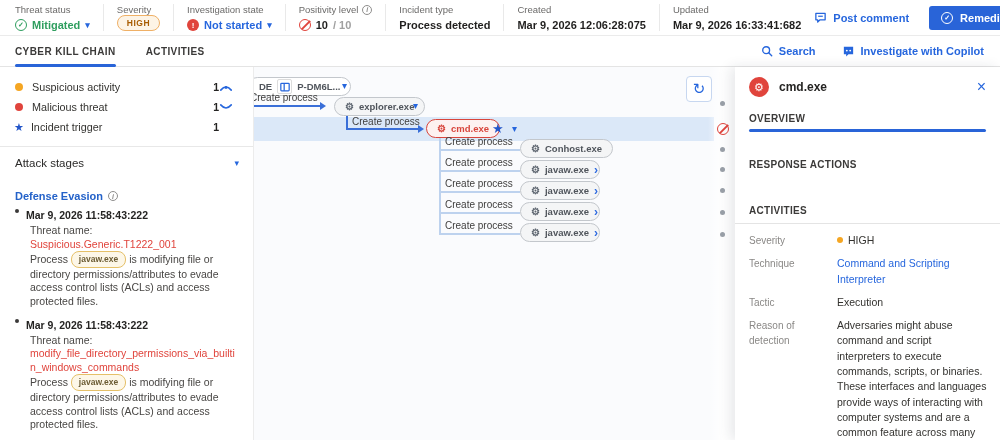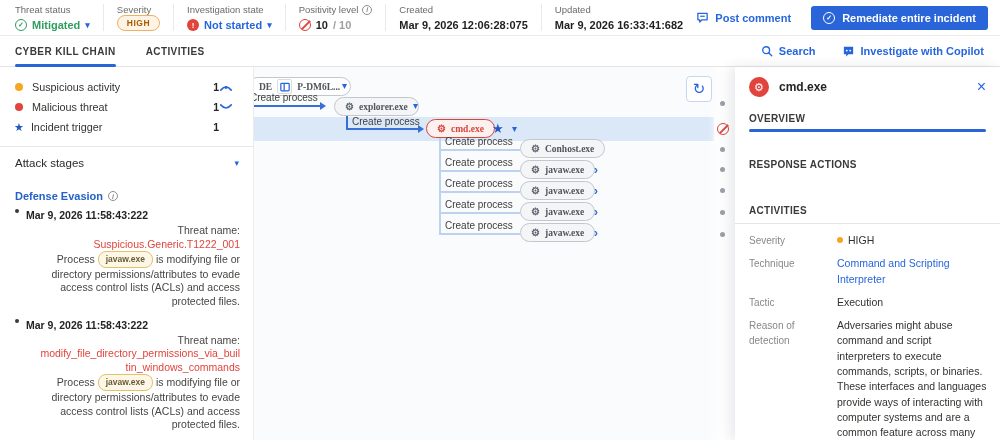--- a/index.html
+++ b/index.html
@@ -42,29 +42,29 @@
   .legend-count { margin-left:auto; font-size:10.5px; font-weight:bold; color:#252423; }
   .legend-nav { width:22px; text-align:right; }
   .sb-divider { border-top:1px solid #e8e8e8; margin-top:9px; }
   .attack-stages { display:flex; align-items:center; padding:0 14px 0 15px; height:32px; font-size:11.5px; color:#2b2a29; cursor:pointer; }
   .attack-stages .chev { margin-left:auto; }
   .sb-sections { padding:0 13px 0 15px; }
   .section-title { display:flex; align-items:center; gap:5px; color:#2462c9; font-weight:bold; font-size:11px; margin:11px 0 7px; }
   .event { margin-bottom:10px; }
   .event-time { display:flex; gap:7px; font-size:10.5px; font-weight:bold; color:#252423; margin-bottom:3px; }
   .bullet { width:4px; height:4px; border-radius:50%; background:#3b3a39; flex-shrink:0; }
-  .event-text { font-size:10.5px; color:#484644; line-height:13.6px; margin-left:25px; overflow-wrap:anywhere;text-align:right; }
+  .event-text { font-size:10.5px; color:#484644; line-height:13.6px; margin-left:15px; overflow-wrap:anywhere; }
   .threat-name { color:#e0443c; display:inline-block; max-width:100%; }
   .pill { display:inline-block; padding:0.5px 7px; border-radius:8px; font-size:8.5px; font-weight:bold; vertical-align:1px; }
   .pill-yellow { background:#fdf7e8; border:1px solid #e5c068; color:#6b5b33; }
 
   
   #graph { position:absolute; left:253px; top:67px; width:482px; height:373px; background:#fafbfd; border-left:1px solid #ececec; overflow:hidden; }
   .row-highlight { position:absolute; left:0; top:50px; width:460px; height:24px; background:#dbe8f8; }
-  .node-pill { position:absolute; display:inline-flex; align-items:center; gap:5px; height:19px; padding:0 10px; border-radius:10px; border:1px solid #c3c7cc; background:#f4f5f6; font-size:9.5px; font-weight:bold; color:#50555c; white-space:nowrap; cursor:pointer;font-family:Liberation Serif, serif; }
+  .node-pill { position:absolute; display:inline-flex; align-items:center; gap:5px; height:19px; padding:0 10px; border-radius:10px; border:1px solid #c3c7cc; background:#f4f5f6; font-size:9.5px; font-weight:bold; color:#50555c; white-space:nowrap; cursor:pointer; }
   .node-pill .gear { font-size:10px; color:#5f6771; line-height:1; }
   .device-pill { background:#fff; }
   .cmd-pill { background:#fdf1f0; border-color:#d8453c; color:#d8453c; }
   .cmd-pill .gear { color:#d8453c; }
   .edge-label { position:absolute; font-size:10px; color:#3f3e3d; white-space:nowrap; }
   .edge-h { position:absolute; height:1.5px; background:#3a6fd8; }
   .edge-v { position:absolute; width:1.5px; background:#3a6fd8; }
   .edge-h.light, .edge-v.light { background:#bdd2ee; }
   .arrowhead { position:absolute; width:0; height:0; border-top:4px solid transparent; border-bottom:4px solid transparent; border-left:6px solid #3a6fd8; }
   .node-chev { position:absolute; color:#2666dd; font-size:10px; cursor:pointer; line-height:1; }
@@ -124,20 +124,24 @@
         <span>Positivity level</span>
         <span class="info-i">i</span>
       </span>
       <span class="hvalue">
         <span class="prohibit"></span>
         <span>10</span>
         <span class="gray">/ 10</span>
       </span>
     </div>
     <div class="hgroup">
+      <span class="hlabel">Incident type</span>
+      <span class="hvalue">Process detected</span>
+    </div>
+    <div class="hgroup">
       <span class="hlabel">Created</span>
       <span class="hvalue">Mar 9, 2026 12:06:28:075</span>
     </div>
     <div class="hgroup">
       <span class="hlabel">Updated</span>
       <span class="hvalue">Mar 9, 2026 16:33:41:682</span>
     </div>
     <div id="header-actions">
       <span class="link-btn">
         <span>

